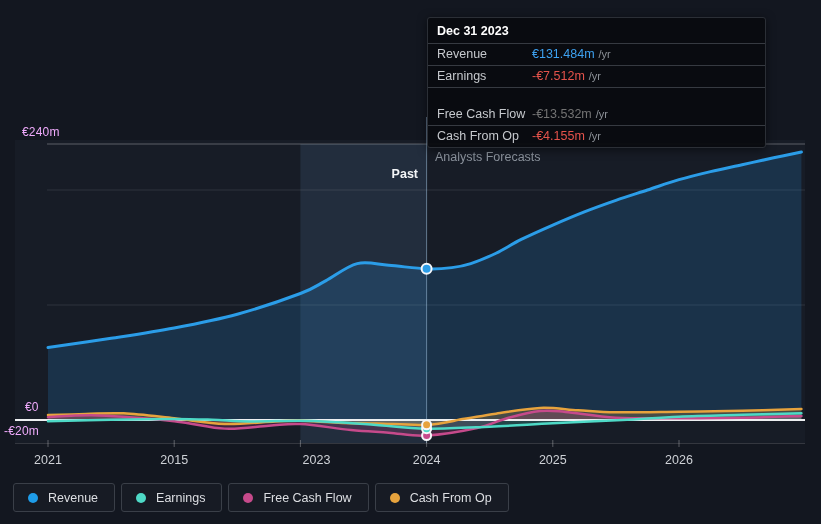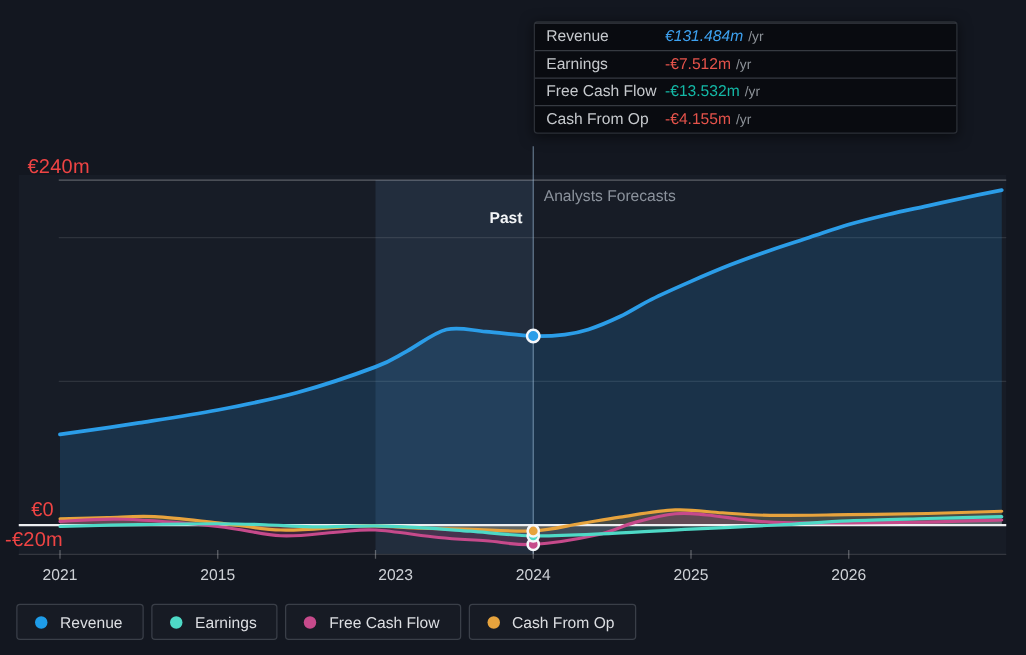--- a/index.html
+++ b/index.html
@@ -2,21 +2,21 @@
 <html><head>
 <meta charset="utf-8">
 <style>
   html,body{margin:0;padding:0;background:#131720;}
   body{width:821px;height:524px;overflow:hidden;
        font-family:"Liberation Sans","DejaVu Sans",sans-serif;
        -webkit-font-smoothing:antialiased;}
   #app{position:relative;width:821px;height:524px;background:#131720;}
   #chart-svg{position:absolute;left:0;top:0;}
 
-  .ylabel{position:absolute;font-size:16px;color:#ef4444;letter-spacing:.2px;}
+  .ylabel{position:absolute;font-size:12px;color:#f0abfc;letter-spacing:.2px;}
   .xlabel{position:absolute;top:453px;width:60px;text-align:center;
           font-size:12.5px;color:#ced1d6;}
 
   .zone-label{position:absolute;top:149px;font-size:12.5px;line-height:16px;}
   #past-label{left:340px;width:78px;text-align:right;color:#f3f5f7;font-weight:bold;margin-top:17px;}
   #forecast-label{left:435px;color:#8b929c;}
 
   
   #tooltip{position:absolute;left:427px;top:17px;width:339px;box-sizing:border-box;
            background:rgba(9,11,16,0.97);border:1px solid #2b2f36;border-radius:3px;
@@ -80,34 +80,35 @@
   <div id="x-axis-labels">
       <div class="xlabel" style="left: 18px;">2021</div>
       <div class="xlabel" style="left: 144.2px;">2015</div>
       <div class="xlabel" style="left: 270.4px; text-align: right;">2023</div>
       <div class="xlabel" style="left: 396.6px;">2024</div>
       <div class="xlabel" style="left: 522.8px;">2025</div>
       <div class="xlabel" style="left: 649px;">2026</div>
     </div>
 
   <div id="tooltip">
+    <div class="tt-title">Dec 31 2023</div>
     <div id="tt-rows">
         <div class="tt-row">
           <span class="tt-label">Revenue</span>
-          <span class="tt-value" style="color: rgb(61, 161, 240); font-style: italic;">€131.484m</span>
+          <span class="tt-value" style="color: rgb(61, 161, 240);">€131.484m</span>
           <span class="tt-unit">/yr</span>
         </div>
         <div class="tt-row">
           <span class="tt-label">Earnings</span>
           <span class="tt-value" style="color: rgb(229, 83, 75);">-€7.512m</span>
           <span class="tt-unit">/yr</span>
         </div>
         <div class="tt-row">
           <span class="tt-label">Free Cash Flow</span>
-          <span class="tt-value" style="color: #14b8a6;">-€13.532m</span>
+          <span class="tt-value" style="color: #737373; margin-top: 16px;">-€13.532m</span>
           <span class="tt-unit">/yr</span>
         </div>
         <div class="tt-row">
           <span class="tt-label">Cash From Op</span>
           <span class="tt-value" style="color: rgb(229, 83, 75);">-€4.155m</span>
           <span class="tt-unit">/yr</span>
         </div>
       </div>
   </div>
 

